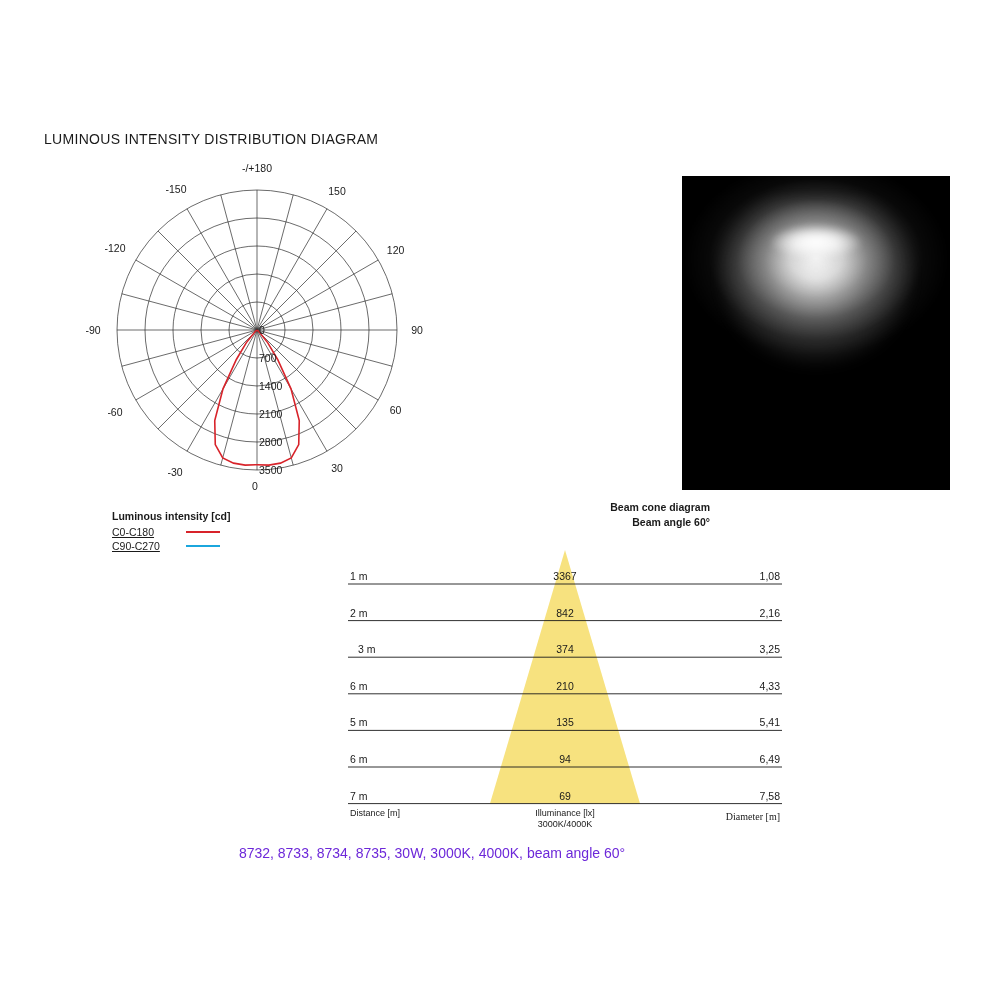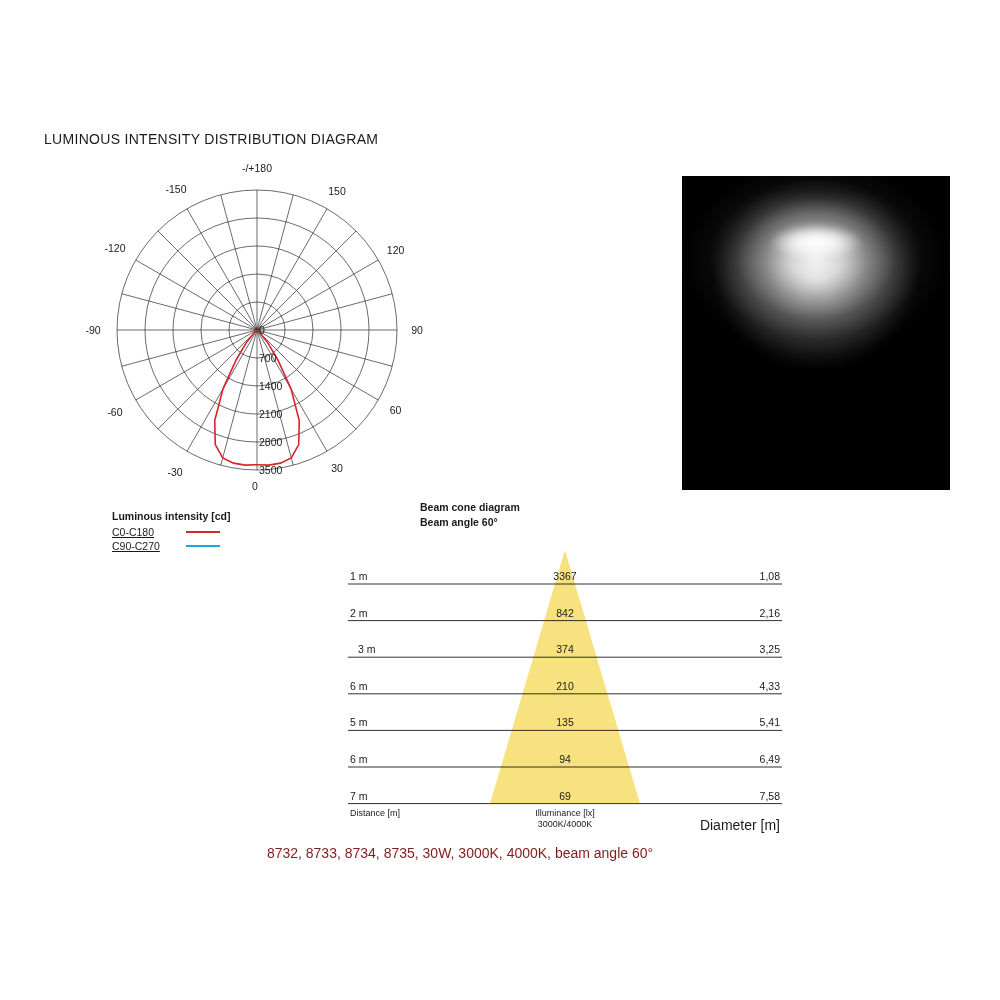--- a/index.html
+++ b/index.html
@@ -113,21 +113,21 @@
         rgba(255,255,255,0) 78%);
     filter: blur(3px);
   }
 
   
   #cone-title {
     position: absolute;
     left: 420px;
     top: 500px;
     width: 290px;
-    text-align: left;
+    text-align: right;
     font-size: 10.5px;
     font-weight: bold;
     line-height: 15px;
   }
   #cone-wrap {
     position: absolute;
     left: 340px;
     top: 548px;
     width: 450px;
     height: 285px;
@@ -139,22 +139,21 @@
     color: #1a1a1a;
     white-space: nowrap;
   }
   #caption {
     position: absolute;
     left: 0;
     top: 845px;
     width: 864px;
     text-align: center;
     font-size: 14px;
-    color: #7f1d1d;
-    padding-left: 28px;
+    color: #6d28d9;
   }
 </style>
 </head>
 <body>
 
 <div class="page-title">LUMINOUS INTENSITY DISTRIBUTION DIAGRAM</div>
 
 <div id="polar-wrap">
   <svg id="polar-svg" width="420" height="350" viewBox="0 0 420 350">
     <g id="polar-grid">
@@ -261,17 +260,17 @@
       <div class="cone-text" style="left: 225px; top: 168.4px; transform: translateX(-50%);">135</div>
       <div class="cone-text" style="left: 440px; top: 168.4px; transform: translateX(-100%);">5,41</div>
       <div class="cone-text" style="left: 10px; top: 205px;">6 m</div>
       <div class="cone-text" style="left: 225px; top: 205px; transform: translateX(-50%);">94</div>
       <div class="cone-text" style="left: 440px; top: 205px; transform: translateX(-100%);">6,49</div>
       <div class="cone-text" style="left: 10px; top: 241.6px;">7 m</div>
       <div class="cone-text" style="left: 225px; top: 241.6px; transform: translateX(-50%);">69</div>
       <div class="cone-text" style="left: 440px; top: 241.6px; transform: translateX(-100%);">7,58</div>
       <div class="cone-text" style="left: 10px; top: 259.6px; font-size: 9px;">Distance [m]</div>
       <div class="cone-text" style="left: 225px; top: 259.6px; transform: translateX(-50%); font-size: 9px; text-align: center; line-height: 11px;"><span>Illuminance [lx]</span><br><span>3000K/4000K</span></div>
-      <div class="cone-text" style="left: 440px; top: 269px; transform: translateX(-100%); font-size: 14px;">Diameter [m]</div>
+      <div class="cone-text" style="left: 440px; top: 263px; transform: translateX(-100%); font-size: 10px; font-family: Liberation Serif, serif;">Diameter [m]</div>
     </div>
 </div>
 
 <div id="caption">8732, 8733, 8734, 8735, 30W, 3000K, 4000K, beam angle 60°</div>
 
 </body></html>

